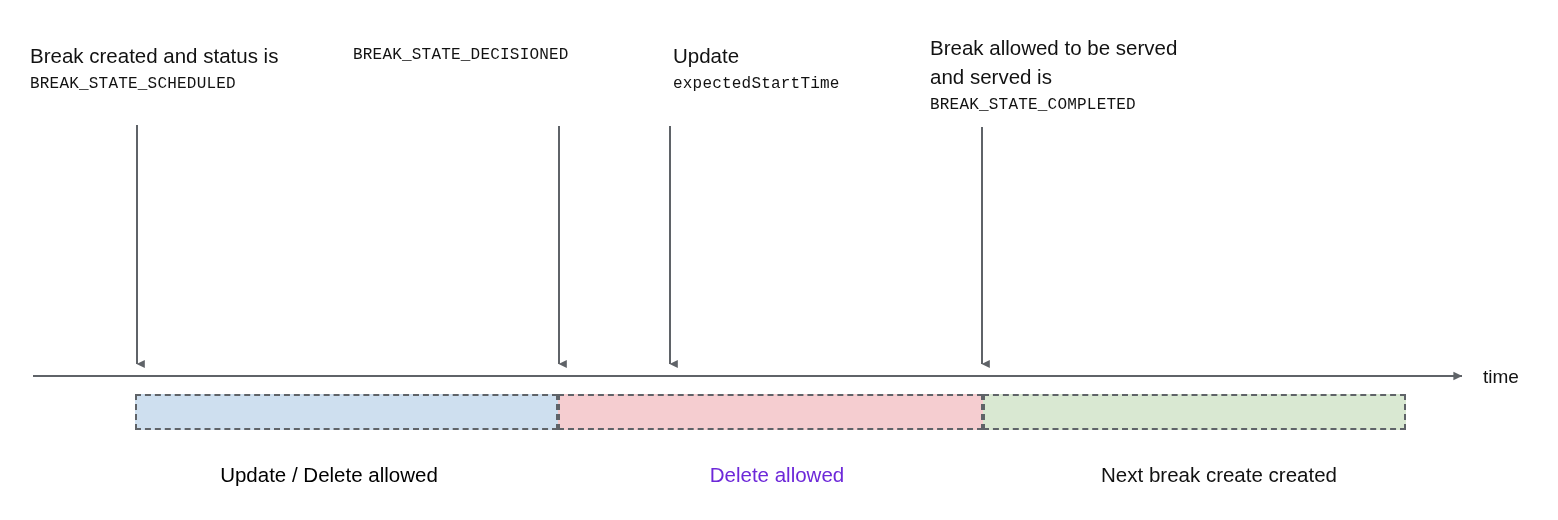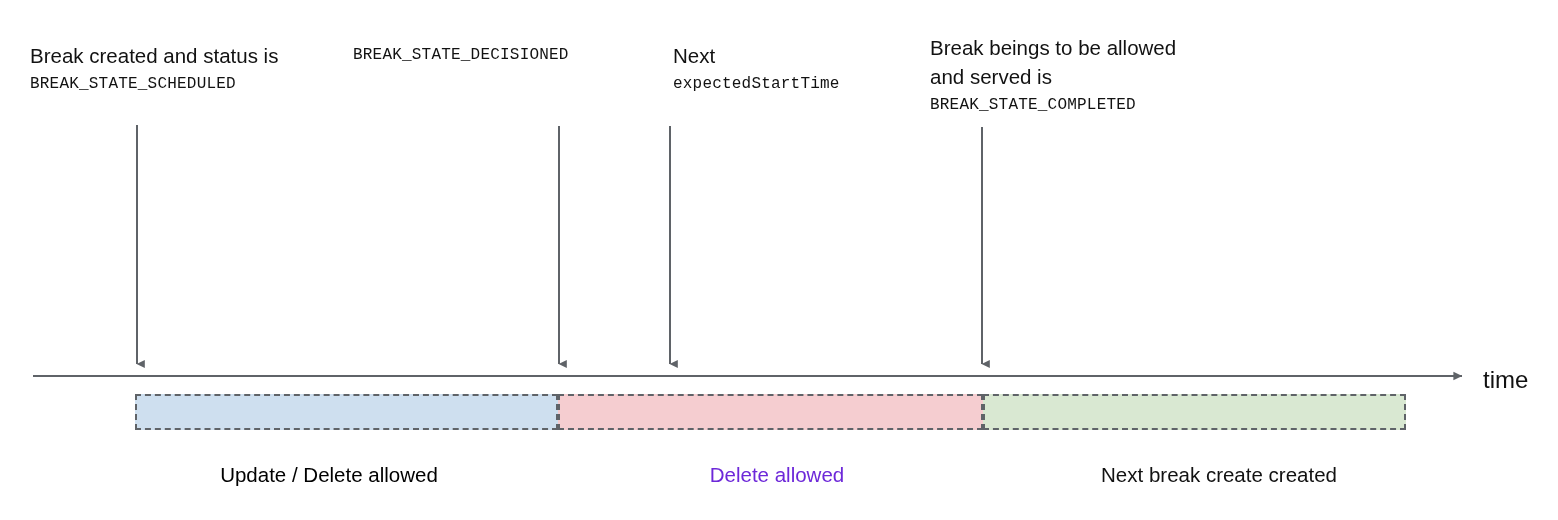--- a/index.html
+++ b/index.html
@@ -41,21 +41,21 @@
     font-family: "Liberation Sans", sans-serif;
     font-size: 20.5px;
     color: #121212;
     white-space: nowrap;
     text-align: center;
     transform: translateX(-50%);
   }
   .axis-label {
     position: absolute;
     font-family: "Liberation Sans", sans-serif;
-    font-size: 24px;
+    font-size: 19px;
     color: #121212;
     white-space: nowrap;
   }
   .band {
     position: absolute;
     top: 394px;
     height: 36px;
     box-sizing: border-box;
     border: 2px dashed #5f6368;
   }
@@ -96,26 +96,26 @@
   <div class="annotation" id="label-0" style="left: 30px; top: 41px; color: rgb(18, 18, 18);">
     <span class="line">Break created and status is</span>
     <span class="line mono">BREAK_STATE_SCHEDULED</span>
   </div>
 
   <div class="annotation" id="label-1" style="left: 353px; top: 41px; color: rgb(18, 18, 18);">
     <span class="line mono">BREAK_STATE_DECISIONED</span>
   </div>
 
   <div class="annotation" id="label-2" style="left: 673px; top: 41px; color: rgb(18, 18, 18);">
-    <span class="line">Next</span>
+    <span class="line">Update</span>
     <span class="line mono">expectedStartTime</span>
   </div>
 
   <div class="annotation" id="label-3" style="left: 930px; top: 33px; color: rgb(18, 18, 18);">
-    <span class="line">Break beings to be allowed</span>
+    <span class="line">Break allowed to be served</span>
     <span class="line">and served is</span>
     <span class="line mono">BREAK_STATE_COMPLETED</span>
   </div>
 
   <div class="axis-label" id="time-label" style="left: 1483px; top: 366px;">time</div>
 
   <div class="band" id="band-0" style="left: 135px; width: 423px; top: 394px; height: 36px; background: rgb(206, 223, 239); border-color: rgb(95, 99, 104);"></div>
   <div class="band" id="band-1" style="left: 558px; width: 425px; top: 394px; height: 36px; background: rgb(245, 205, 208); border-color: rgb(95, 99, 104);"></div>
   <div class="band" id="band-2" style="left: 983px; width: 423px; top: 394px; height: 36px; background: rgb(217, 232, 210); border-color: rgb(95, 99, 104);"></div>
 

